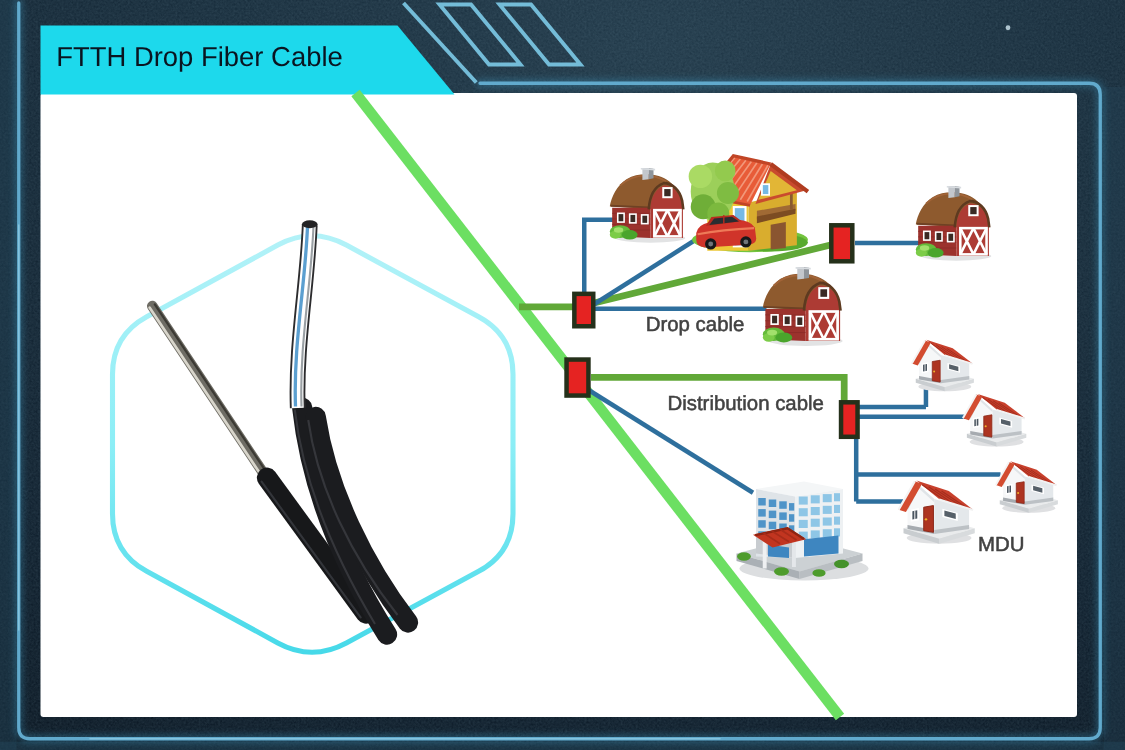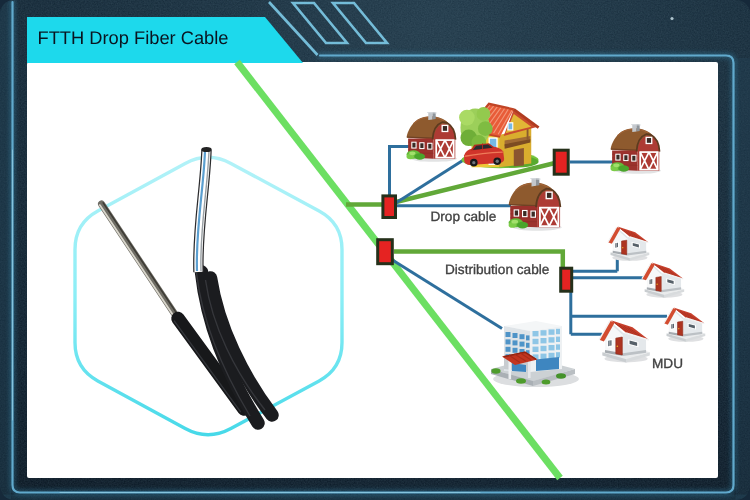--- a/index.html
+++ b/index.html
@@ -1,16 +1,16 @@
 <!DOCTYPE html>
 <html><head>
 <meta charset="utf-8">
 <style>
 html,body{margin:0;padding:0;background:#16293a;-webkit-font-smoothing:antialiased;}
-#stage{position:relative;width:750px;height:500px;overflow:hidden;border-radius:14px;}
+#stage{position:relative;width:750px;height:500px;overflow:hidden;}
 svg{display:block;}
 text{font-family:"Liberation Sans",sans-serif;text-rendering:geometricPrecision;}
 </style>
 </head>
 <body>
 <div id="stage">
 <svg width="750" height="500" viewBox="0 0 750 500">
 <defs>
   <radialGradient id="bgGrad" cx="0.58" cy="0.05" r="1.15">
     <stop offset="0" stop-color="#223a4a"></stop>

